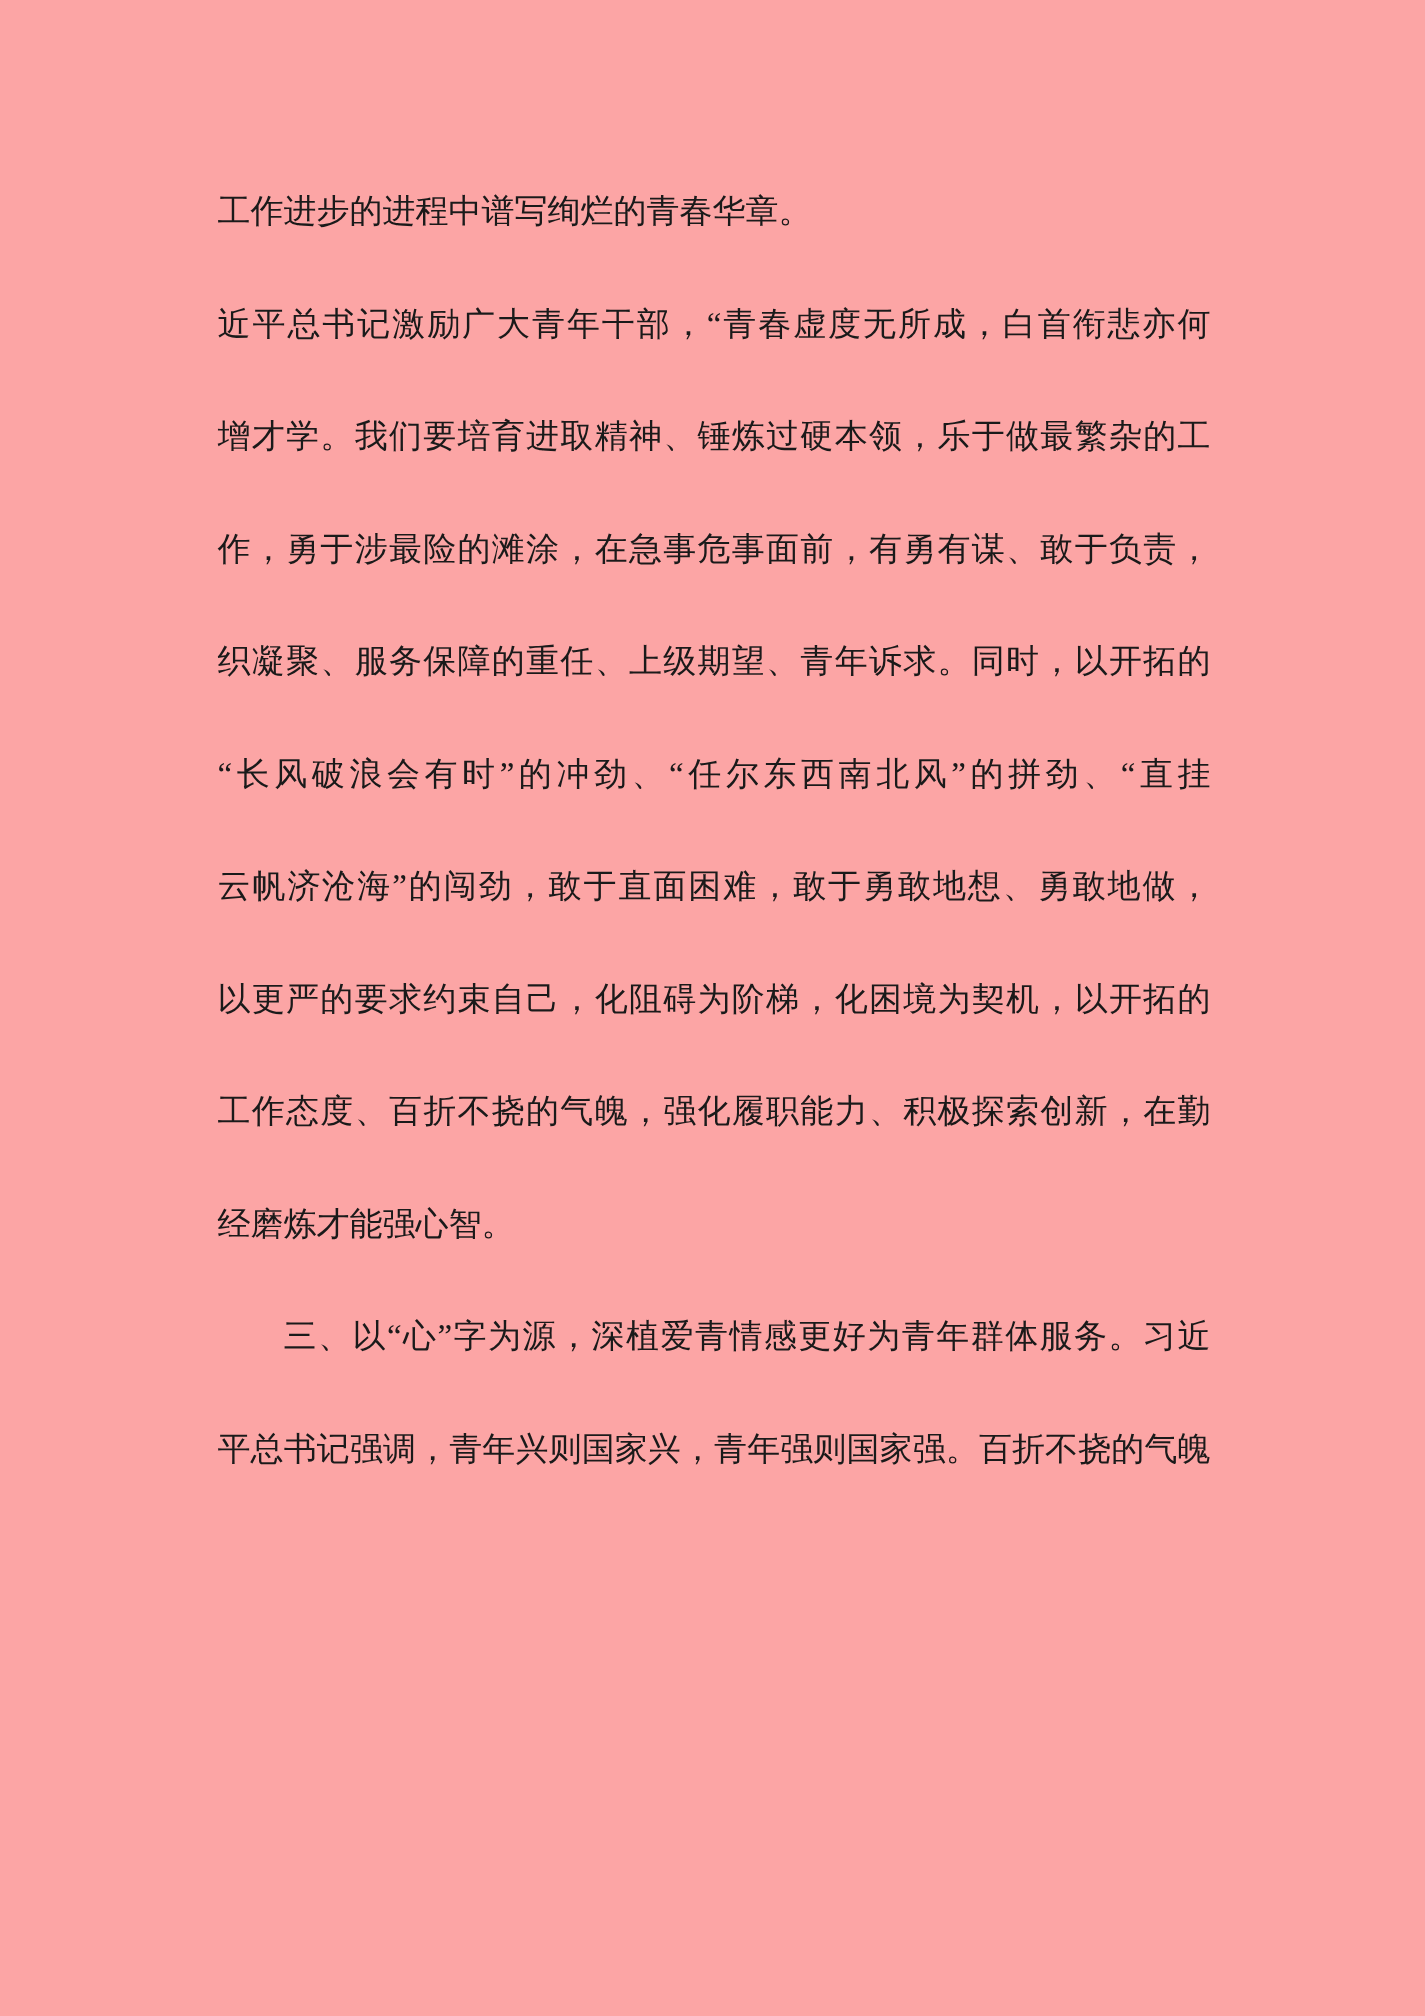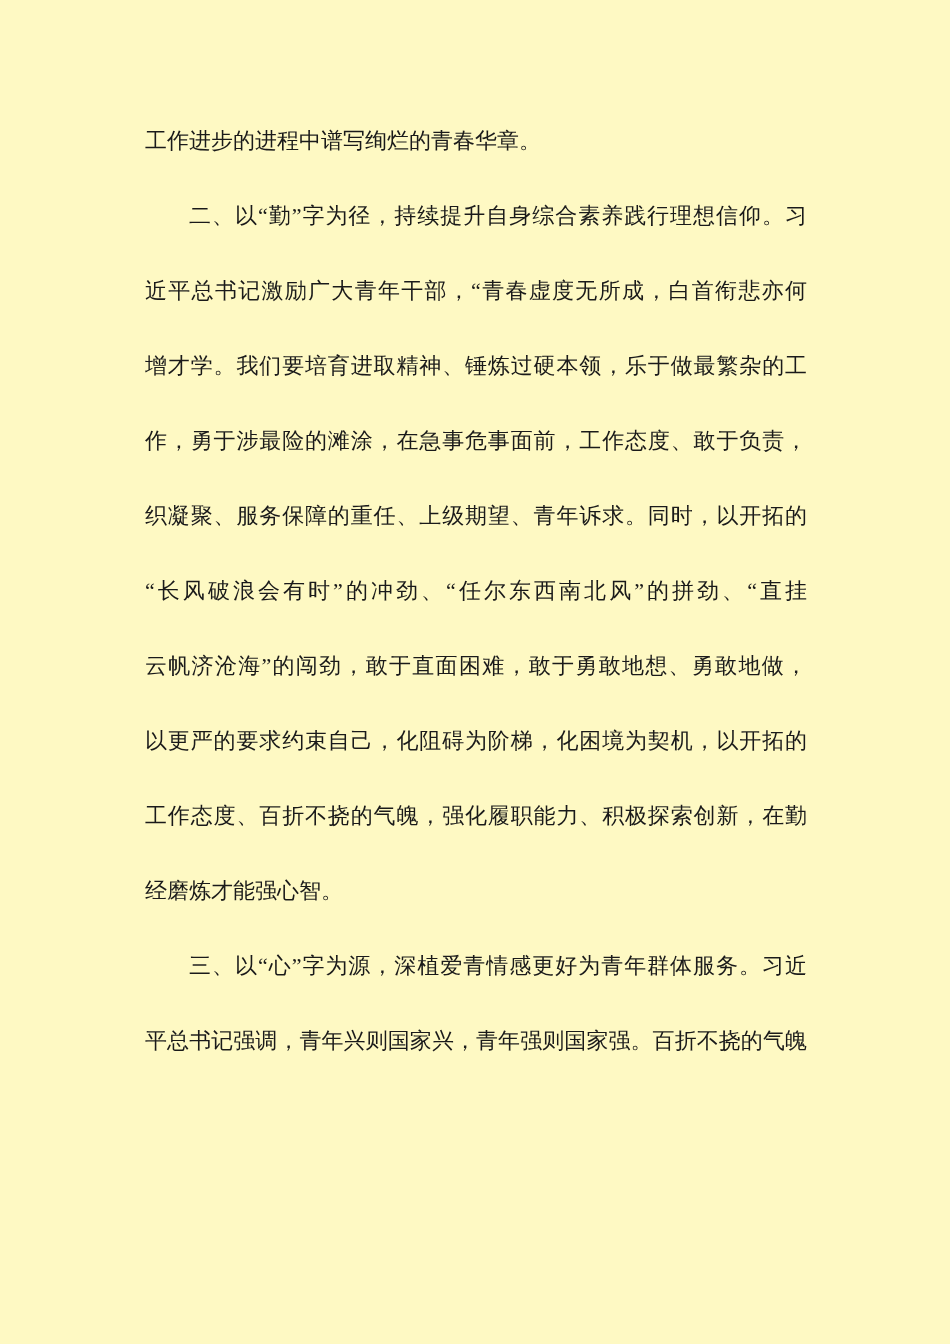--- a/index.html
+++ b/index.html
@@ -4,21 +4,21 @@
 <style>
   html, body {
     margin: 0;
     padding: 0;
     background: #ffffff;
   }
   .page {
     position: relative;
     width: 950px;
     height: 1344px;
-    background: #fef9c3;
+    background: #fca5a5;
     overflow: hidden;
   }
   .doc {
     position: absolute;
     left: 145px;
     top: 103px;
     width: 662px;
     font-family: "Liberation Serif", "DejaVu Serif", serif;
     font-size: 22px;
     color: #1a1a1a;
@@ -40,24 +40,23 @@
   .line.indent {
     text-indent: 44px;
   }
 </style>
 </head>
 <body>
 
 <div class="page">
   <div class="doc">
     <div class="line">工作进步的进程中谱写绚烂的青春华章。</div>
-    <div class="line fill indent">二、以“勤”字为径，持续提升自身综合素养践行理想信仰。习</div>
     <div class="line fill">近平总书记激励广大青年干部，“青春虚度无所成，白首衔悲亦何</div>
     <div class="line fill">增才学。我们要培育进取精神、锤炼过硬本领，乐于做最繁杂的工</div>
-    <div class="line fill">作，勇于涉最险的滩涂，在急事危事面前，工作态度、敢于负责，</div>
+    <div class="line fill">作，勇于涉最险的滩涂，在急事危事面前，有勇有谋、敢于负责，</div>
     <div class="line fill">织凝聚、服务保障的重任、上级期望、青年诉求。同时，以开拓的</div>
     <div class="line fill">“长风破浪会有时”的冲劲、“任尔东西南北风”的拼劲、“直挂</div>
     <div class="line fill">云帆济沧海”的闯劲，敢于直面困难，敢于勇敢地想、勇敢地做，</div>
     <div class="line fill">以更严的要求约束自己，化阻碍为阶梯，化困境为契机，以开拓的</div>
     <div class="line fill">工作态度、百折不挠的气魄，强化履职能力、积极探索创新，在勤</div>
     <div class="line">经磨炼才能强心智。</div>
     <div class="line fill indent">三、以“心”字为源，深植爱青情感更好为青年群体服务。习近</div>
     <div class="line fill">平总书记强调，青年兴则国家兴，青年强则国家强。百折不挠的气魄</div>
   </div>
 </div>

